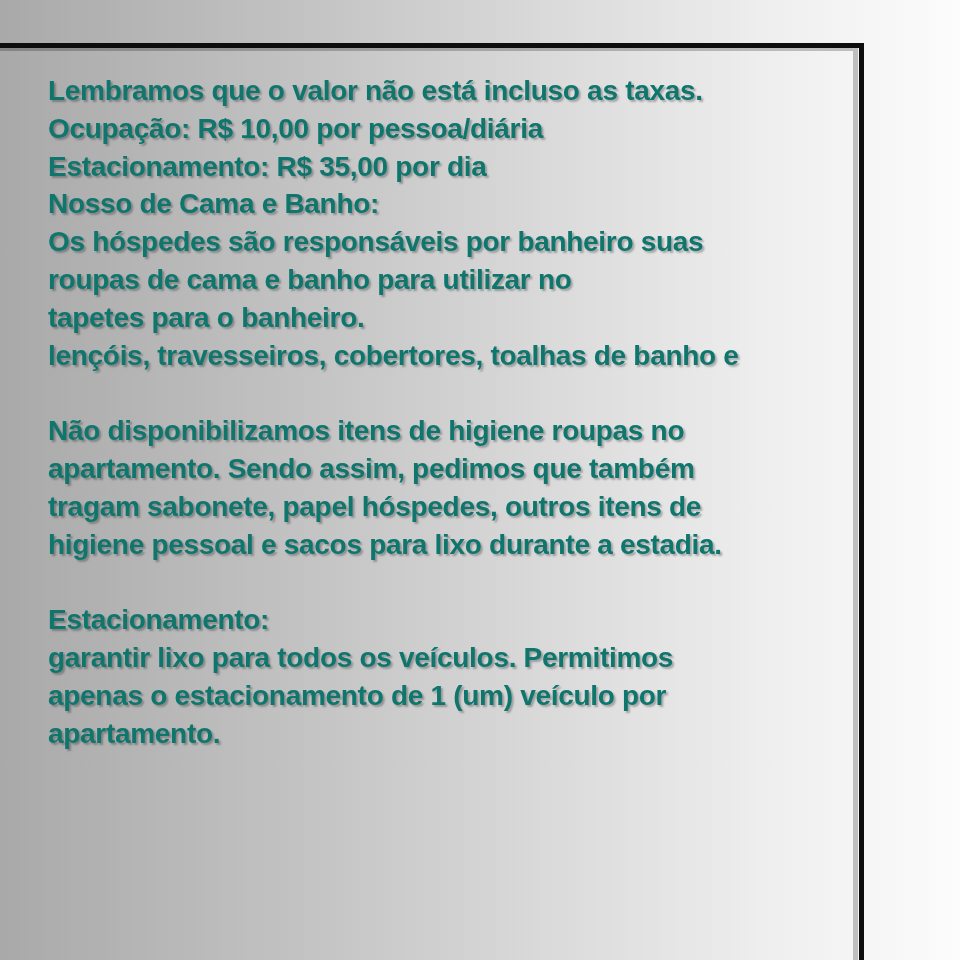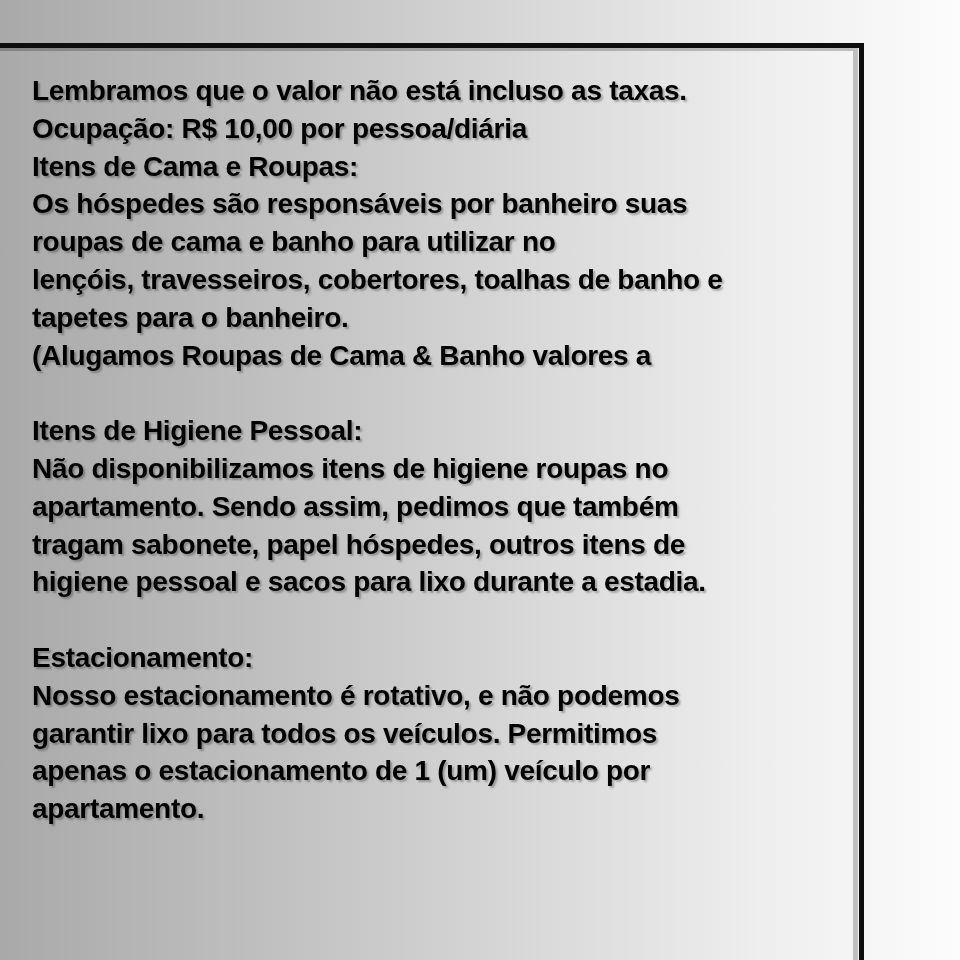--- a/index.html
+++ b/index.html
@@ -29,56 +29,54 @@
     left: -40px;
     top: 43px;
     width: 904px;
     height: 1000px;
     border: 5px solid #0d0d0d;
     box-sizing: border-box;
     z-index: 1;
   }
   .notice {
     position: absolute;
-    left: 32px;
+    left: 48px;
     top: 72px;
     width: 790px;
     z-index: 2;
-    color: #000000;
+    color: #0f766e;
   }
   .line {
     height: 37.8px;
     line-height: 37.8px;
     font-size: 28px;
     font-weight: 700;
     letter-spacing: -0.3px;
     white-space: nowrap;
     text-shadow: 2px 2px 2px rgba(0,0,0,0.28);
   }
 </style>
 </head>
 <body>
 
 <div class="frame-shadow"></div>
 <div class="frame"></div>
 
 <div class="notice">
   <div class="line">Lembramos que o valor não está incluso as taxas.</div>
   <div class="line">Ocupação: R$ 10,00 por pessoa/diária</div>
-  <div class="line">Itens de Cama e Roupas:</div>
+  <div class="line">Estacionamento: R$ 35,00 por dia</div>
+  <div class="line">Nosso de Cama e Banho:</div>
   <div class="line">Os hóspedes são responsáveis por banheiro suas</div>
   <div class="line">roupas de cama e banho para utilizar no</div>
+  <div class="line">tapetes para o banheiro.</div>
   <div class="line">lençóis, travesseiros, cobertores, toalhas de banho e</div>
-  <div class="line">tapetes para o banheiro.</div>
-  <div class="line">(Alugamos Roupas de Cama &amp; Banho valores a</div>
   <div class="line"></div>
-  <div class="line">Itens de Higiene Pessoal:</div>
   <div class="line">Não disponibilizamos itens de higiene roupas no</div>
   <div class="line">apartamento. Sendo assim, pedimos que também</div>
   <div class="line">tragam sabonete, papel hóspedes, outros itens de</div>
   <div class="line">higiene pessoal e sacos para lixo durante a estadia.</div>
   <div class="line"></div>
   <div class="line">Estacionamento:</div>
-  <div class="line">Nosso estacionamento é rotativo, e não podemos</div>
   <div class="line">garantir lixo para todos os veículos. Permitimos</div>
   <div class="line">apenas o estacionamento de 1 (um) veículo por</div>
   <div class="line">apartamento.</div>
 </div>
 
 </body></html>

